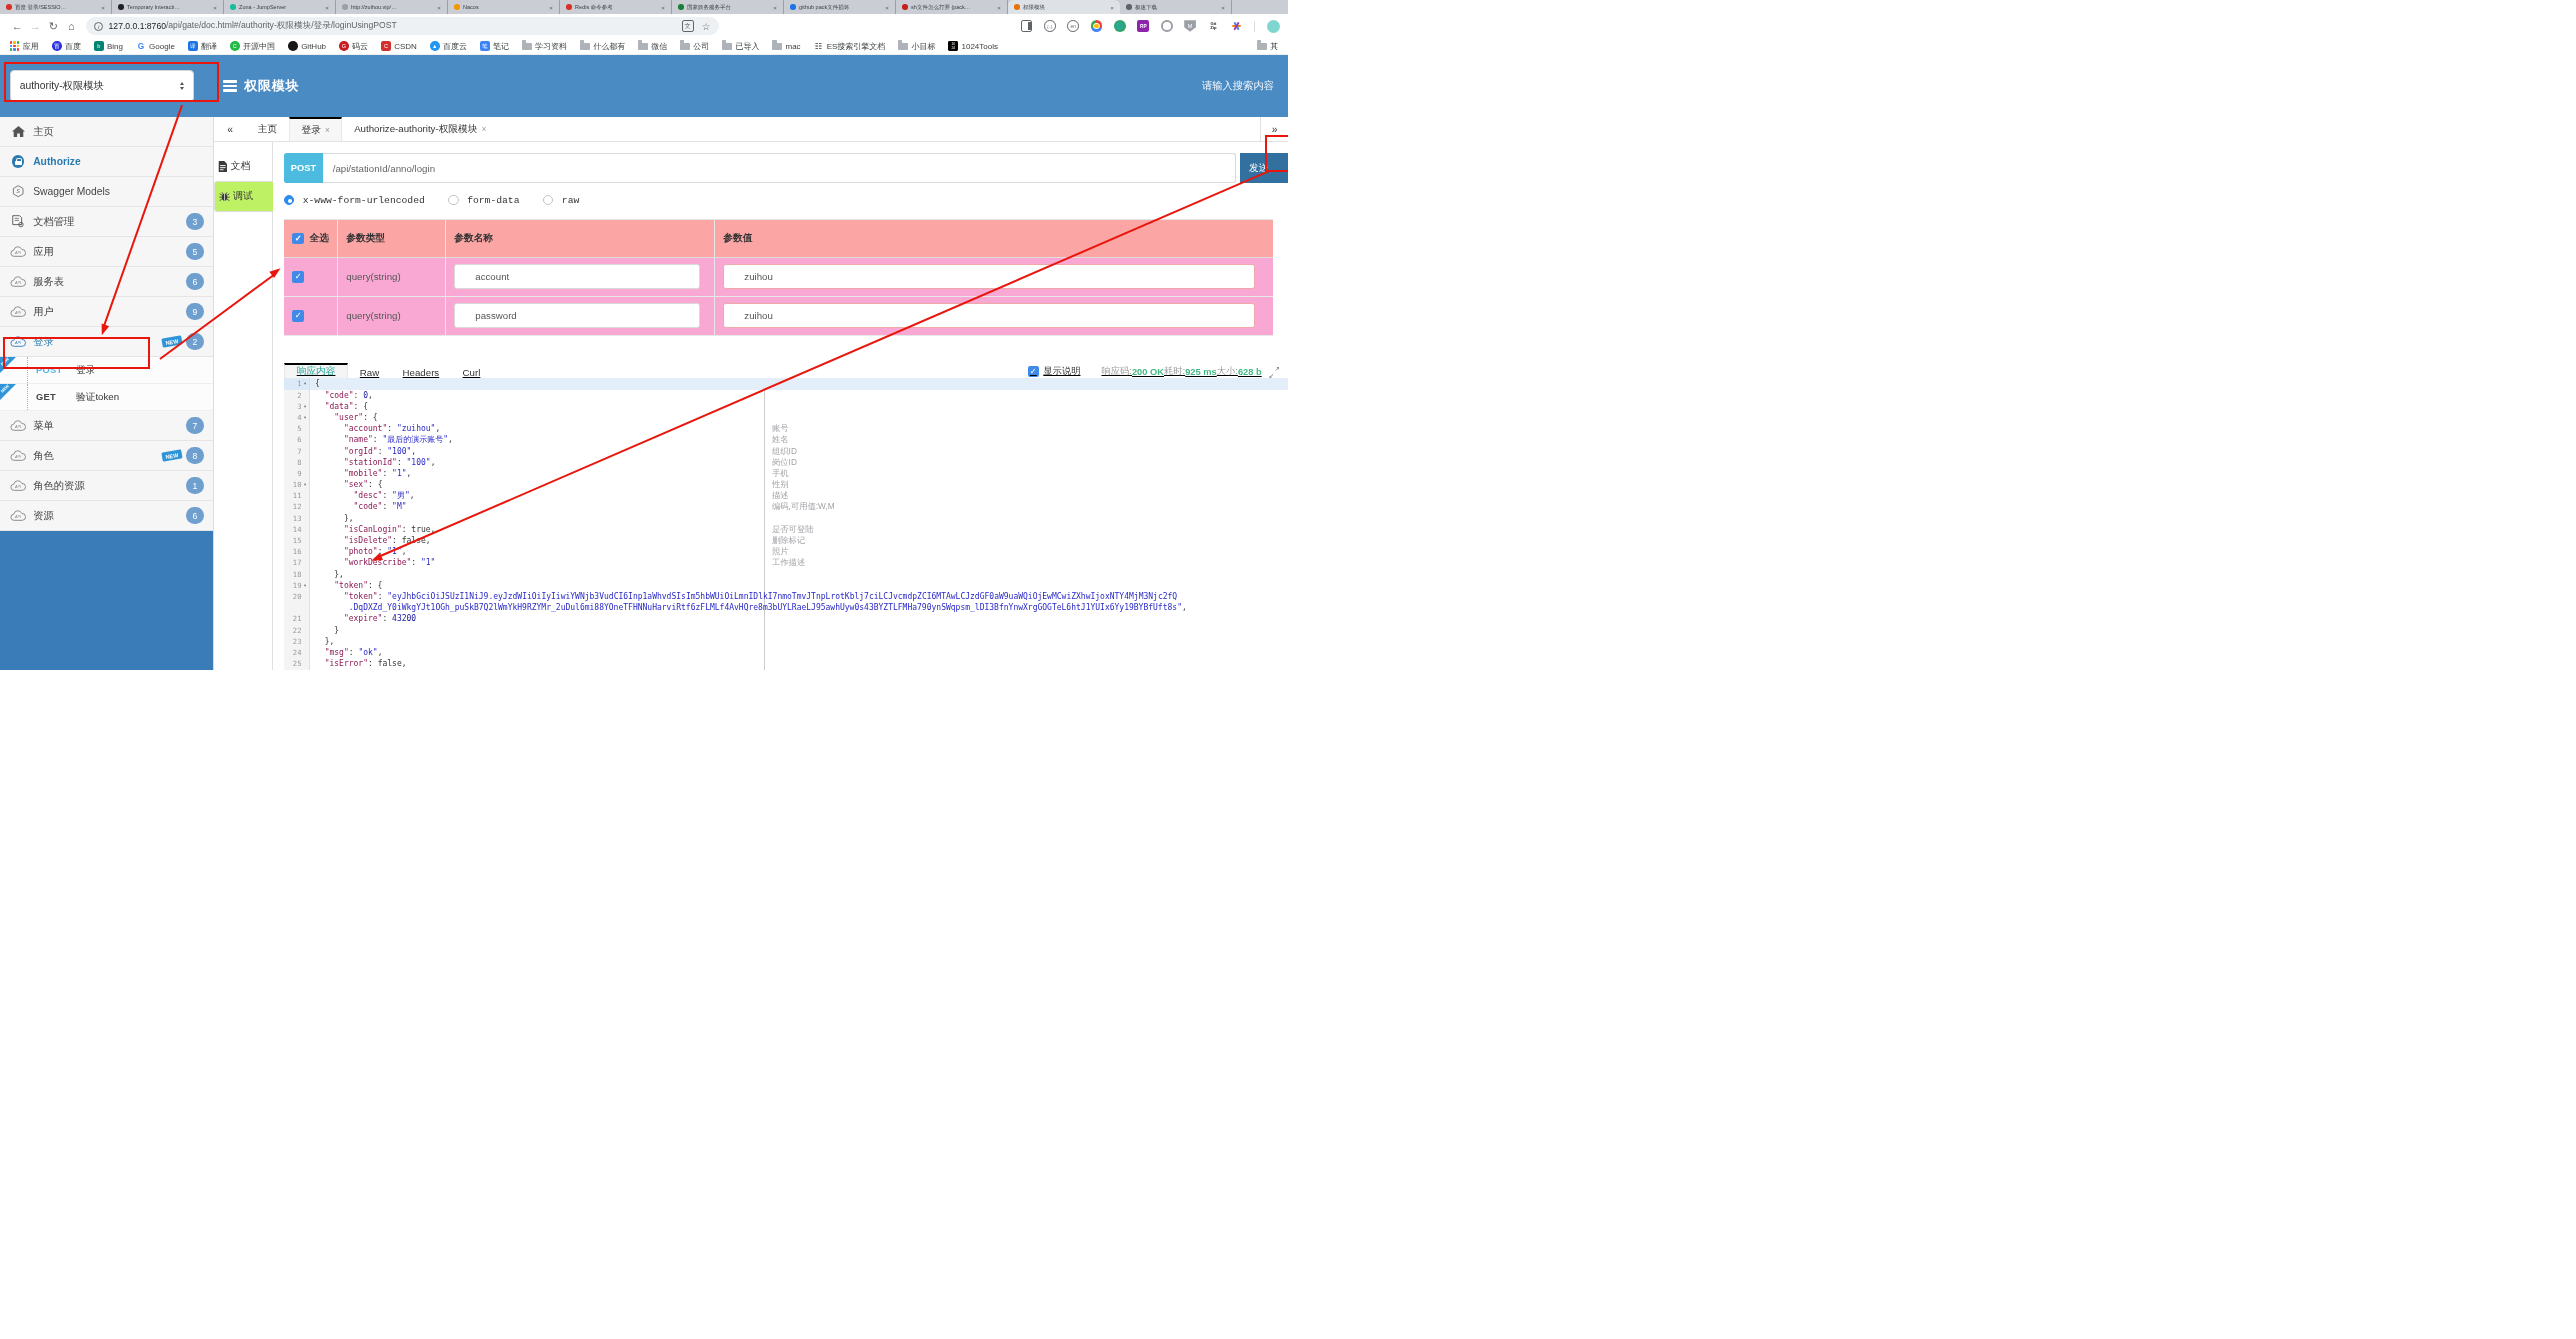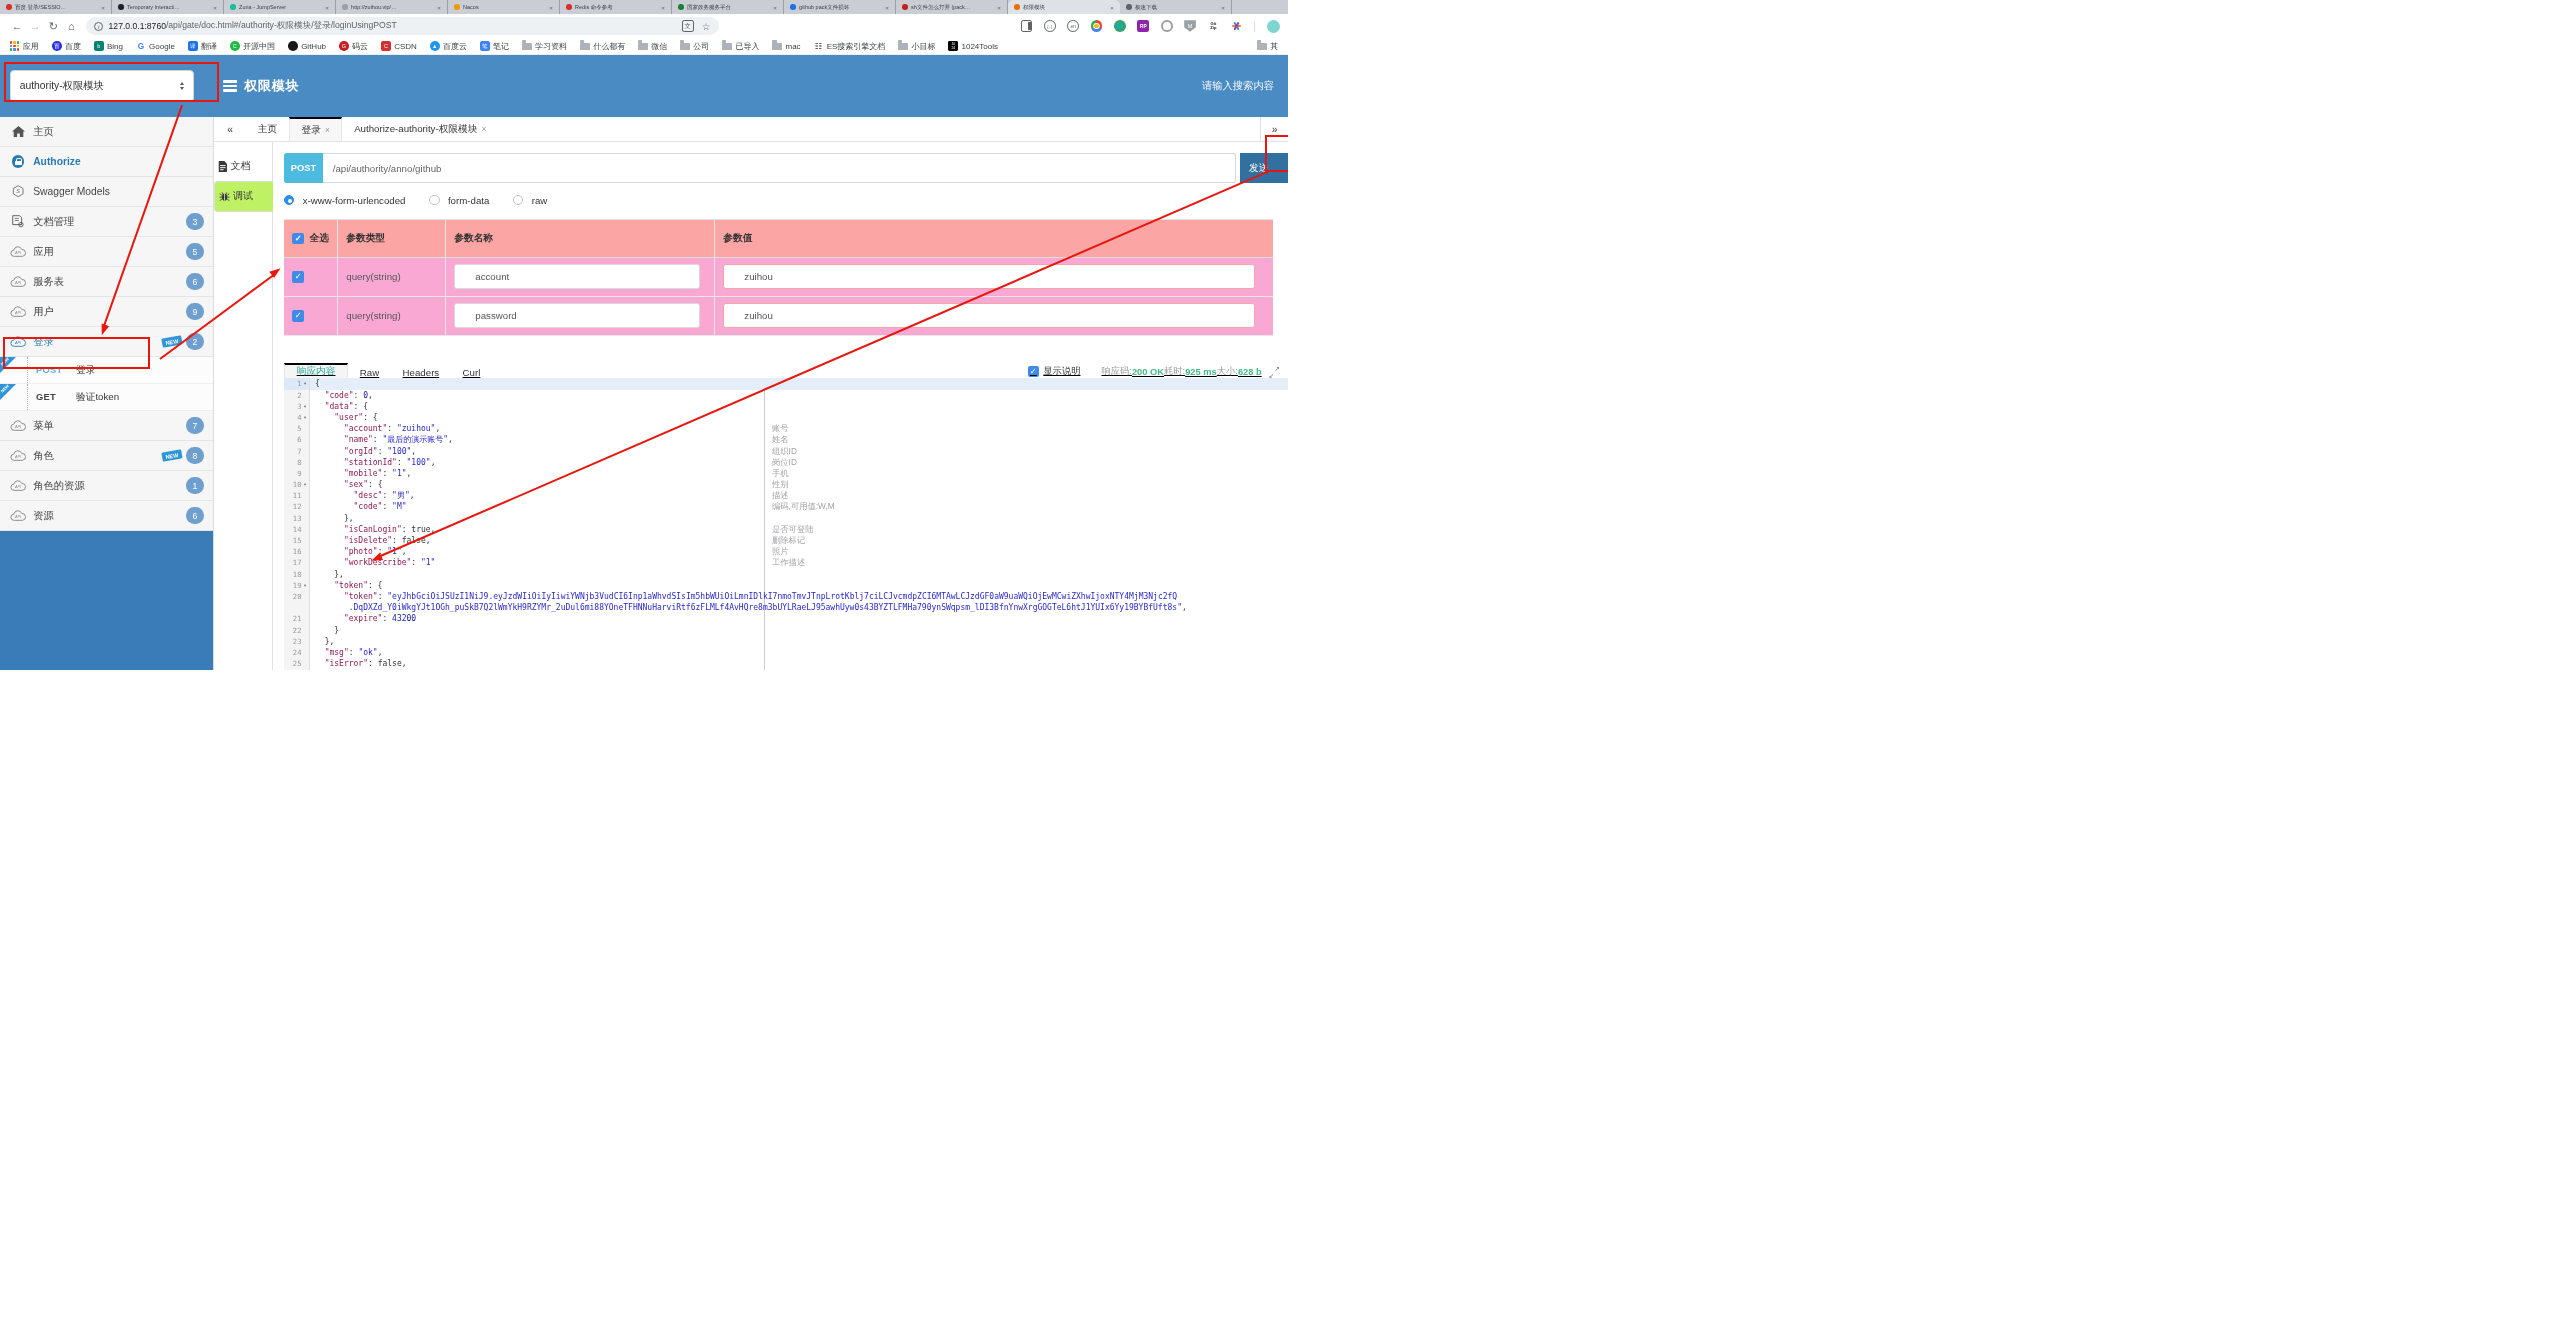--- a/index.html
+++ b/index.html
@@ -99,21 +99,21 @@
 .content-body { flex:1; display:flex; min-height:0; }
 .mini-nav { width:59px; border-right:0.7px solid #e0e0e0; padding-top:9.7px; display:flex; flex-direction:column; }
 .mini-item { display:flex; align-items:center; gap:2.8px; padding:7.6px 4.1px; font-size:10px; color:#333; }
 .mini-item.active { border:0.7px solid #ddd; border-right:none; border-radius:3.4px 0 0 3.4px; margin-right:-0.7px; background:#bef264; }
 
 .panel { flex:1; padding:11px 0 0 11px; position:relative; min-width:0; overflow:hidden; }
 .req-row { display:flex; height:30px; }
 .post-badge { width:39px; background:#4cbbdf; color:#fff; font-weight:bold; font-size:9.3px; display:flex; align-items:center; justify-content:center; border-radius:2.8px 0 0 2.8px; flex:0 0 39px; }
 .url-input { flex:1; border:0.7px solid #d9d9d9; border-left:none; border-radius:0 2.8px 2.8px 0; display:flex; align-items:center; padding-left:9.7px; font-size:9.7px; color:#666; background:#fff; }
 .send-btn { flex:0 0 48px; margin-left:4.1px; background:#31709f; color:#fff; font-size:9.7px; display:flex; align-items:center; padding-left:9px; }
-.radio-row { margin-top:8.3px; display:flex; align-items:center; gap:7px; font-size:9.7px; color:#333; height:18px; }
+.radio-row { margin-top:8.3px; display:flex; align-items:center; gap:7px; font-size:9.7px; color:#333; height:18px;font-family:Liberation Mono, monospace; }
 .radio { width:10.3px; height:10.3px; border-radius:50%; border:0.7px solid #c4c4c4; background:#fff; margin-right:1.4px; }
 .radio.sel { background:#2d8cf0; border-color:#2d8cf0; position:relative; }
 .radio.sel::after { content:''; position:absolute; left:3.1px; top:3.1px; width:4.1px; height:4.1px; background:#fff; border-radius:50%; }
 .radio-gap { width:9.7px; }
 
 .ptable { margin-top:9.7px; width:calc(100% - 15px); border-top:0.7px solid #e4e4e4; }
 .trow { display:grid; grid-template-columns:54px 108px 269px 1fr; align-items:center; }
 .trow.head { background:#fca5a5; height:38px; font-size:9.7px; font-weight:bold; color:#333; border-bottom:0.7px solid #ddd; }
 .trow.body { background:#f9a8d4; height:39px; border-bottom:0.7px solid #e8e8e8; font-size:9.7px; color:#555; }
 .tcell { padding-left:8.3px; display:flex; align-items:center; gap:5.5px; height:100%; border-right:0.7px solid #e7e7e7; }
@@ -549,21 +549,21 @@
               <line x1="10" y1="4.5" x2="11.5" y2="2" stroke="#3a3a3a" stroke-width="1.3"></line>
             </svg>
           <span>调试</span>
         </div>
       </div>
 
       <div class="panel">
         <div class="req-row">
           <span class="post-badge">POST</span>
           <div class="url-input">
-              <span>/api/authority/anno/github</span>
+              <span>/api/stationId/anno/login</span>
             </div>
           <div class="send-btn">发送</div>
         </div>
         <div class="radio-row" id="radios">
             <span class="radio sel"></span>
             <span>x-www-form-urlencoded</span>
             <span class="radio-gap"></span>
             <span class="radio"></span>
             <span>form-data</span>
             <span class="radio-gap"></span>

